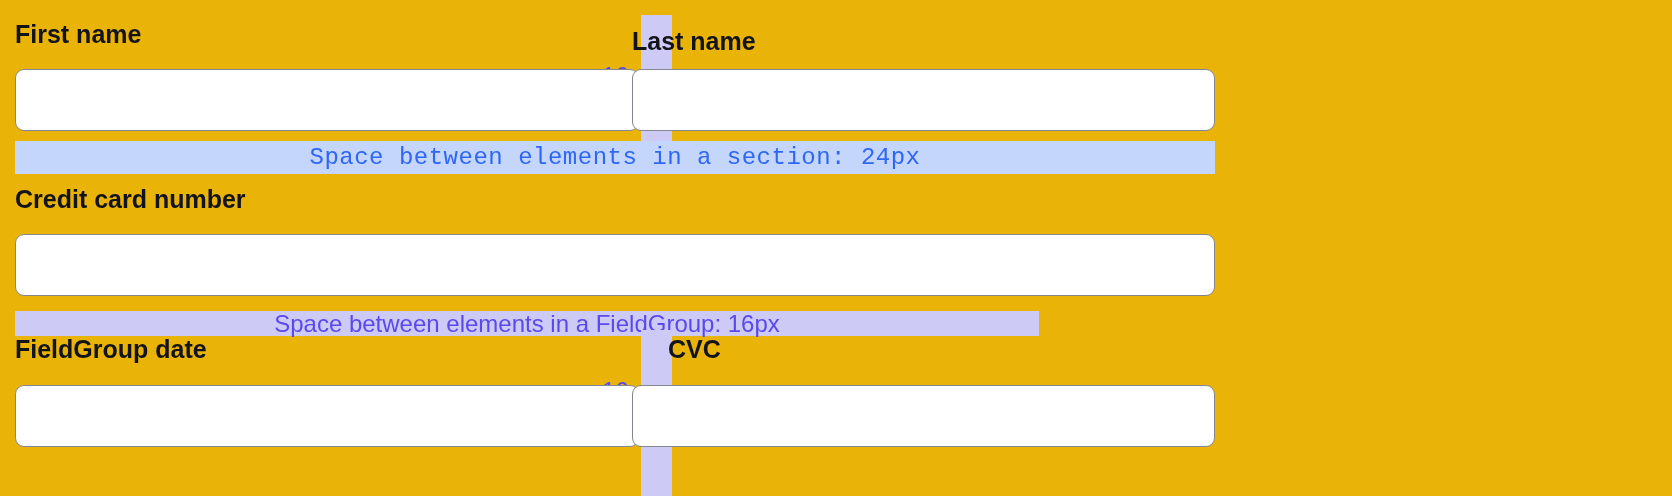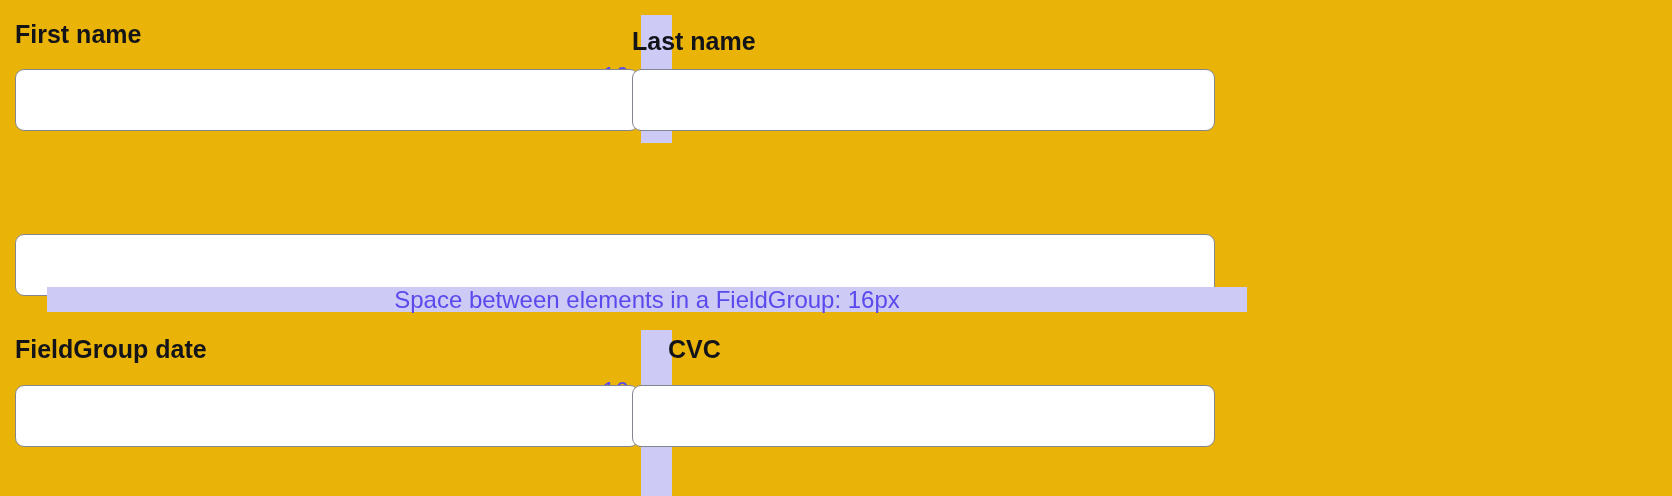--- a/index.html
+++ b/index.html
@@ -87,24 +87,28 @@
 
   <div class="gap-col" style="left:641px; top:15px; width:31px; height:128px;"></div>
   <div class="gap-col-value" style="left:602px; top:64px;">16</div>
 
   <label class="field-label" style="left:15px; top:22px;">First name</label>
   <input class="field-input" type="text" style="left: 15px; top: 69px; width: 624px; height: 62px;" placeholder="">
 
   <label class="field-label" style="left:632px; top:22px;margin-top:7px;">Last name</label>
   <input class="field-input" type="text" style="left: 632px; top: 69px; width: 583px; height: 62px;" placeholder="">
 
+  <div class="band band-section" style="left:15px; top:141px; width:1200px; height:33px;">
+    <span>Space between elements in a section: 24px</span>
+  </div>
 
+  <label class="field-label" style="left:15px; top:187px;">Credit card number</label>
   <input class="field-input" type="text" style="left: 15px; top: 234px; width: 1200px; height: 62px;" placeholder="">
 
-  <div class="band band-fieldgroup" style="left:15px; top:287px; width:1200px; height:25px;margin-left:32px;">
+  <div class="band band-fieldgroup" style="left:15px; top:311px; width:1024px; height:25px;">
     <span>Space between elements in a FieldGroup: 16px</span>
   </div>
 
   <div class="gap-col" style="left:641px; top:330px; width:31px; height:166px;"></div>
   <div class="gap-col-value" style="left:602px; top:379px;">16</div>
 
   <label class="field-label" style="left:15px; top:337px;">FieldGroup date</label>
   <input class="field-input" type="text" style="left: 15px; top: 385px; width: 624px; height: 62px;" placeholder="">
 
   <label class="field-label" style="left:668px; top:337px;">CVC</label>

